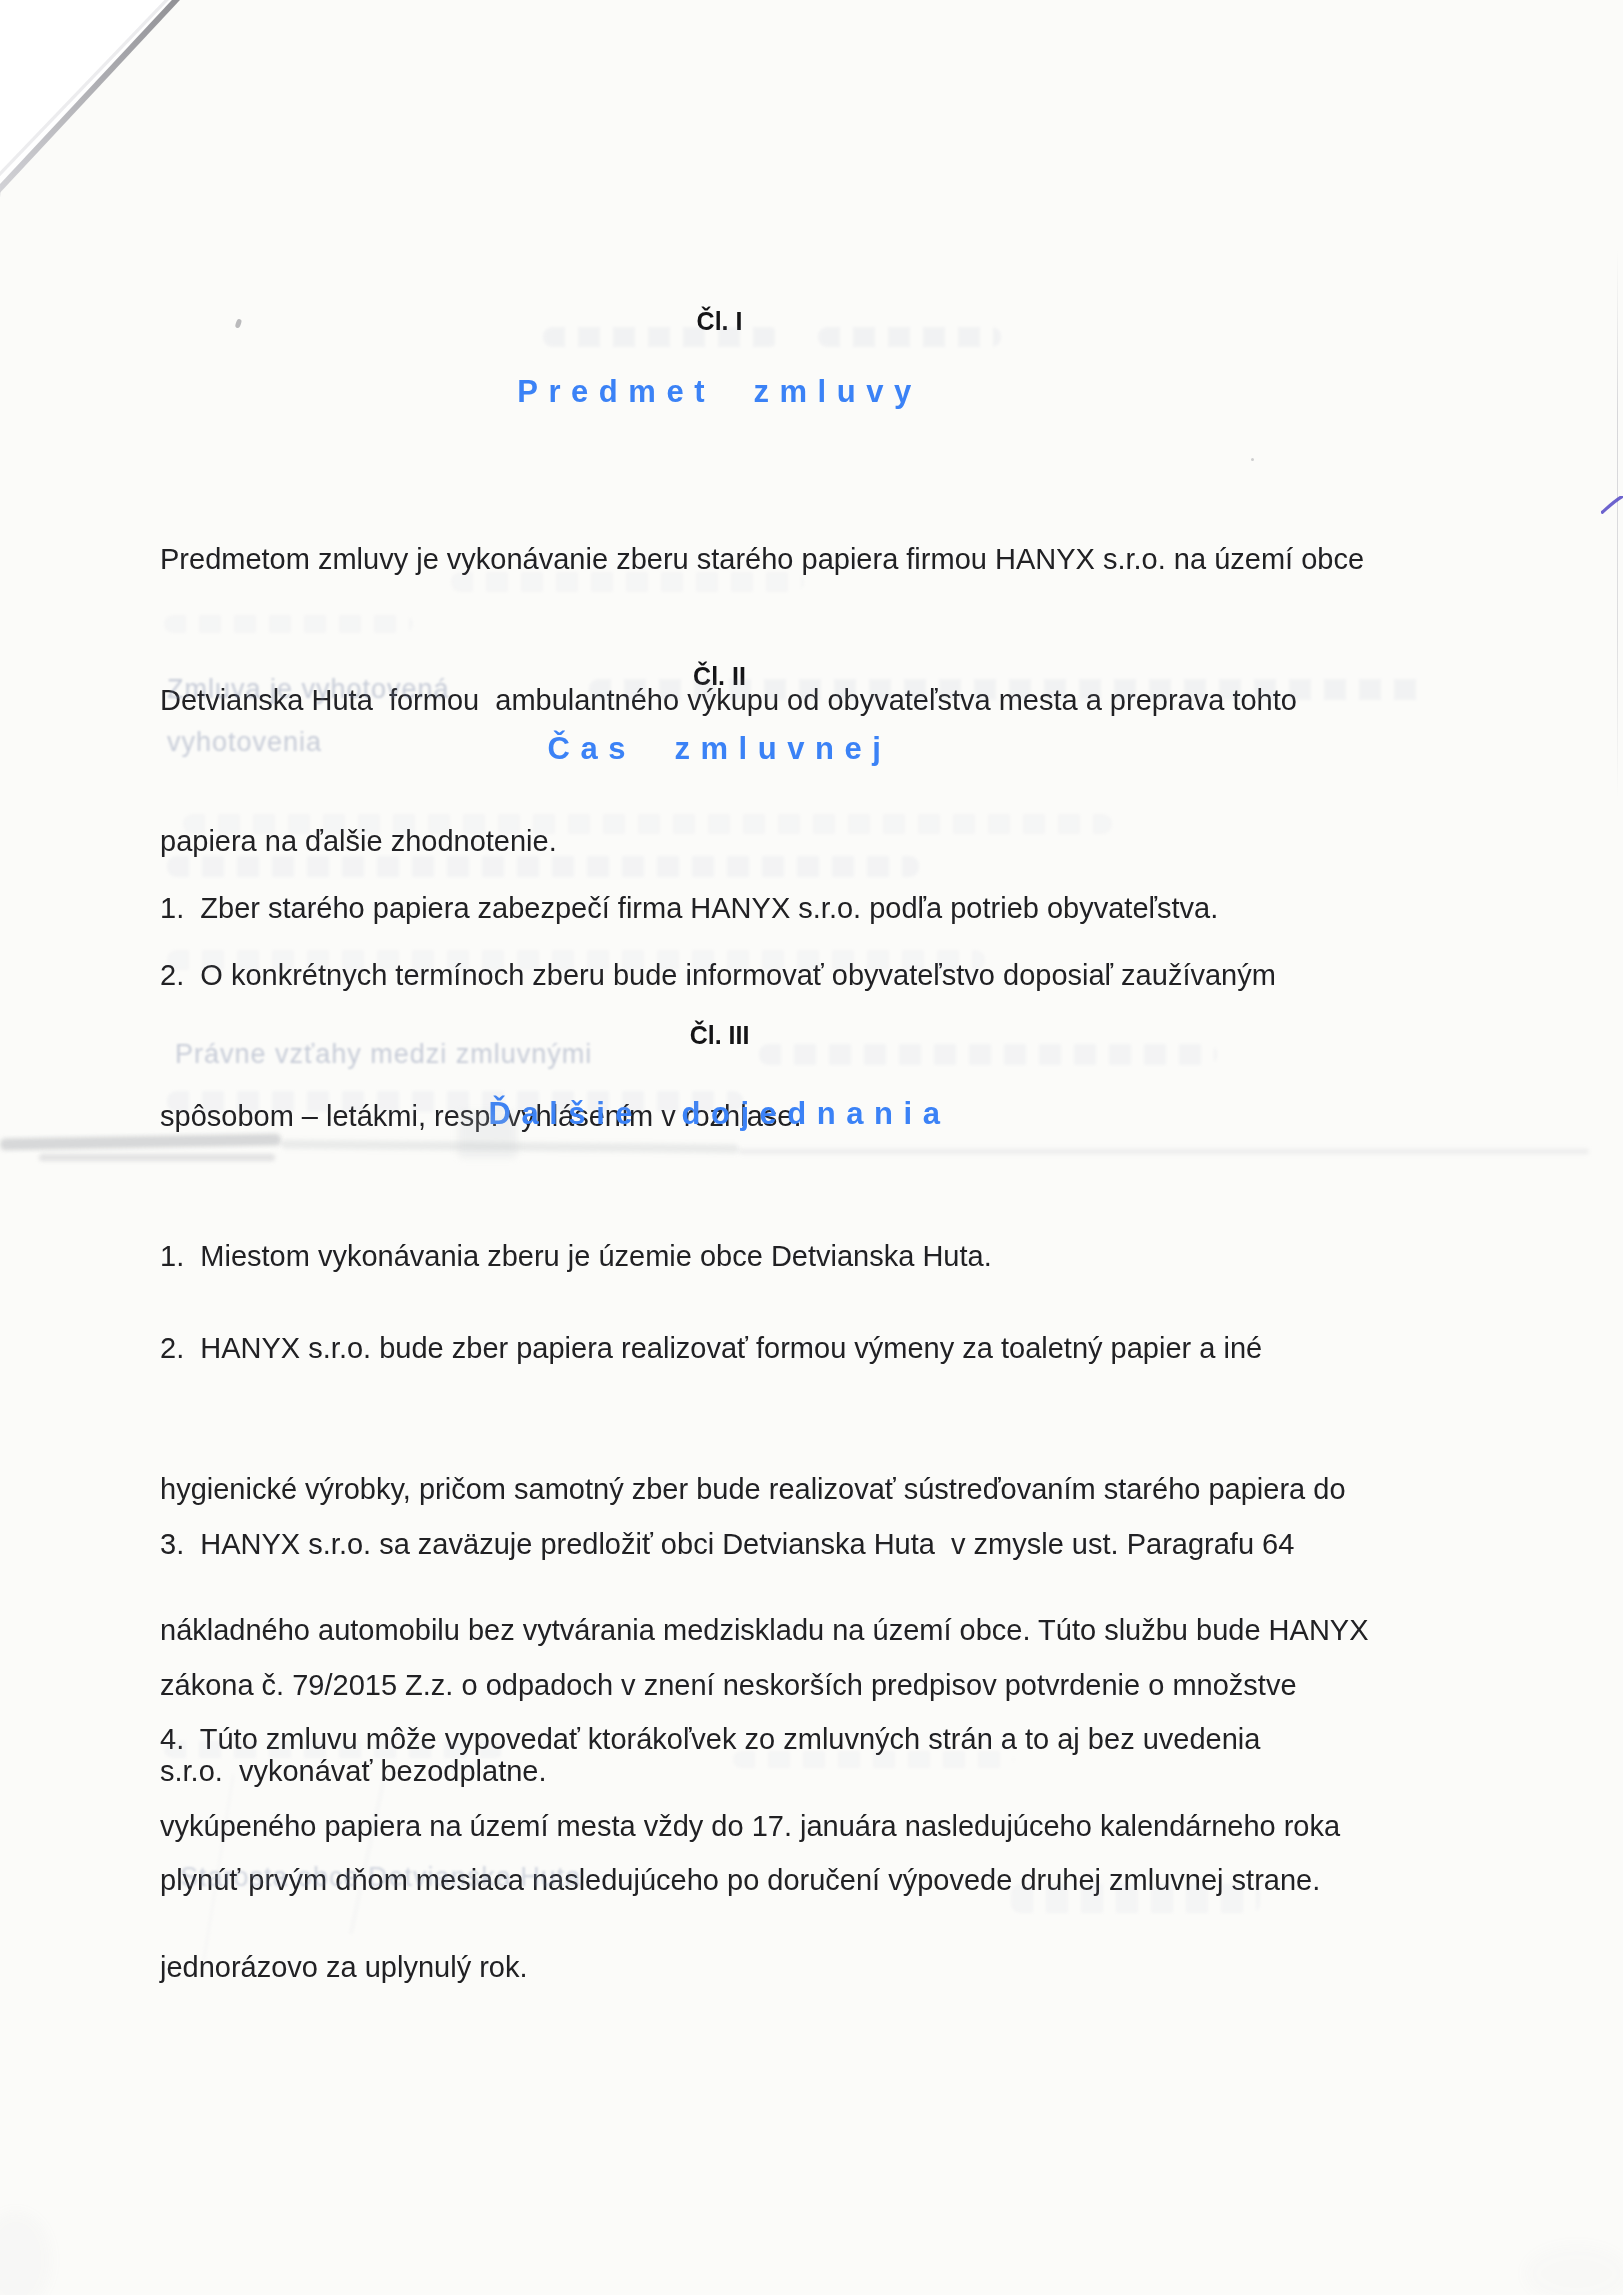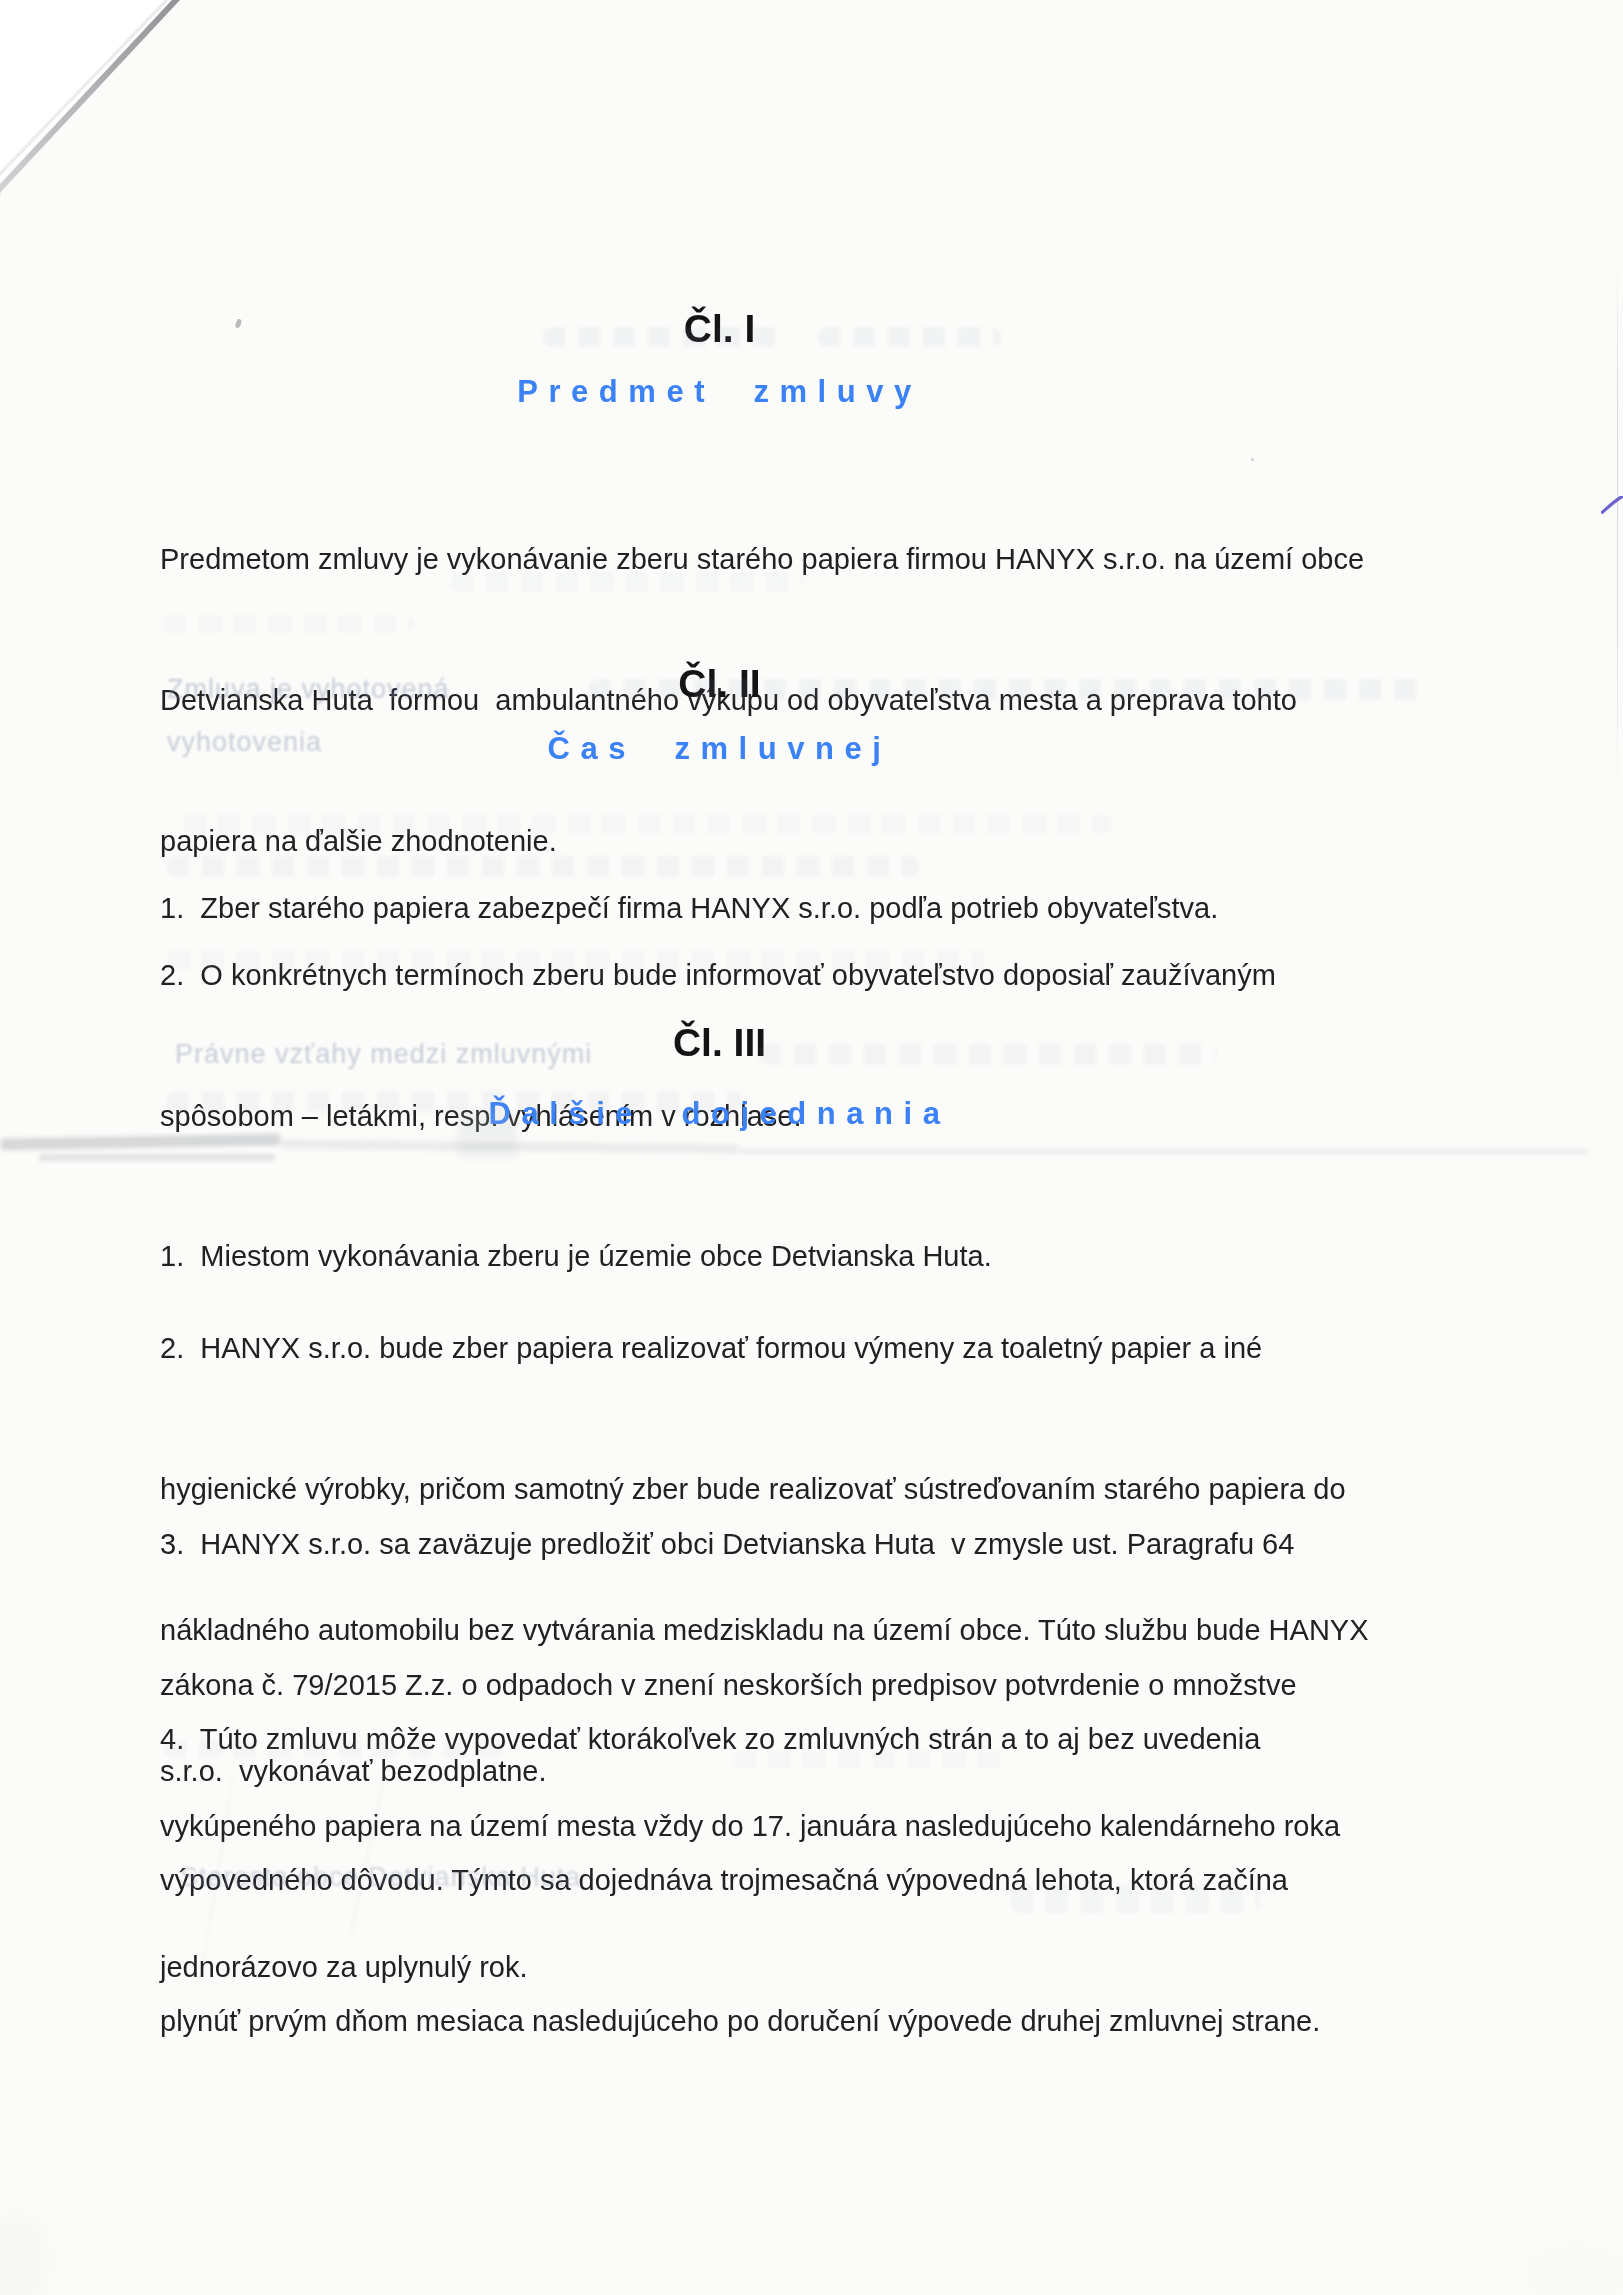--- a/index.html
+++ b/index.html
@@ -6,21 +6,21 @@
   .page{
     position:relative;
     width:1623px;height:2295px;
     background:#fbfbf9;
     overflow:hidden;
     font-family:"Liberation Sans","DejaVu Sans",sans-serif;
   }
   .h-num{
     position:absolute;left:160px;width:1119px;
     text-align:center;
-    font-size:39px;font-weight:700;color:#141416;
+    font-size:25px;font-weight:700;color:#141416;
     white-space:pre;
   }
   .h-title{
     position:absolute;left:160px;width:1119px;
     text-align:center;
     font-size:31px;font-weight:700;color:#3b82f6;
     letter-spacing:.34em;word-spacing:.62em;
     white-space:pre;
   }
   .para{
@@ -117,21 +117,20 @@
     <div>s.r.o.  vykonávať bezodplatne.</div>
   </div>
   <div class="para" style="top:1425px;">
     <div>3.  HANYX s.r.o. sa zaväzuje predložiť obci Detvianska Huta  v zmysle ust. Paragrafu 64</div>
     <div>zákona č. 79/2015 Z.z. o odpadoch v znení neskorších predpisov potvrdenie o množstve</div>
     <div>vykúpeného papiera na území mesta vždy do 17. januára nasledujúceho kalendárneho roka</div>
     <div>jednorázovo za uplynulý rok.</div>
   </div>
   <div class="para" style="top:1620px;">
     <div>4.  Túto zmluvu môže vypovedať ktorákoľvek zo zmluvných strán a to aj bez uvedenia</div>
-    <div>výpovedného dôvodu. Týmto sa dojednáva trojmesačná výpovedná lehota, ktorá začína</div>
     <div>plynúť prvým dňom mesiaca nasledujúceho po doručení výpovede druhej zmluvnej strane.</div>
   </div>
 
   <div class="ghost-streak" style="left:543px;top:327px;width:236px;height:19.6px;"></div>
   <div class="ghost-streak" style="left:818px;top:327px;width:183px;height:19.6px;"></div>
   <div class="ghost-streak" style="left:451px;top:572px;width:353px;height:19.6px;opacity:.10;"></div>
   <div class="ghost-streak" style="left:164px;top:615px;width:249px;height:18.3px;opacity:.10;"></div>
 
   <div class="ghost-text" style="left:167px;top:674px;">Zmluva je vyhotovená</div>
   <div class="ghost-streak" style="left:589px;top:679px;width:837px;height:21px;"></div>

